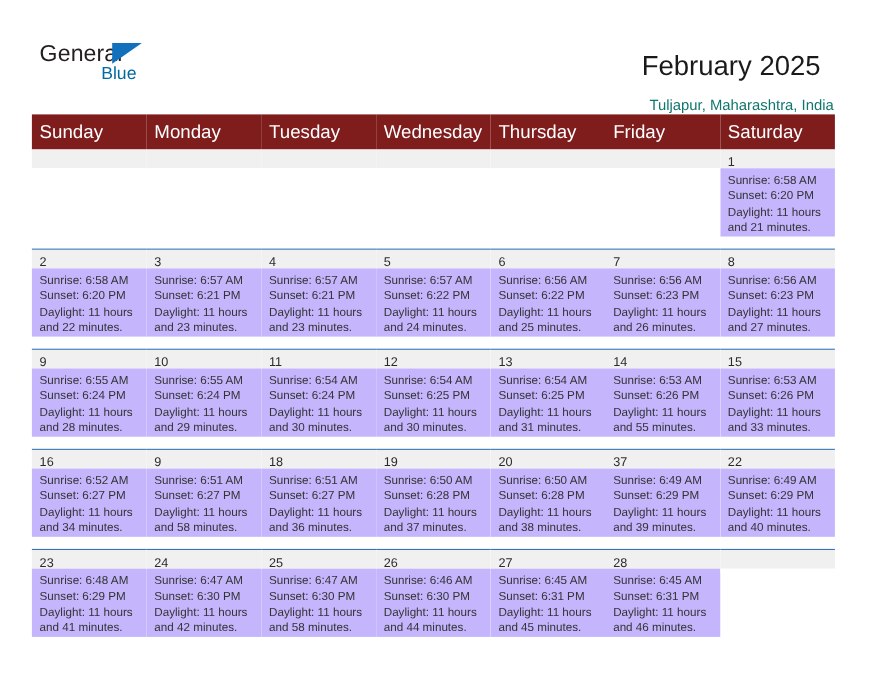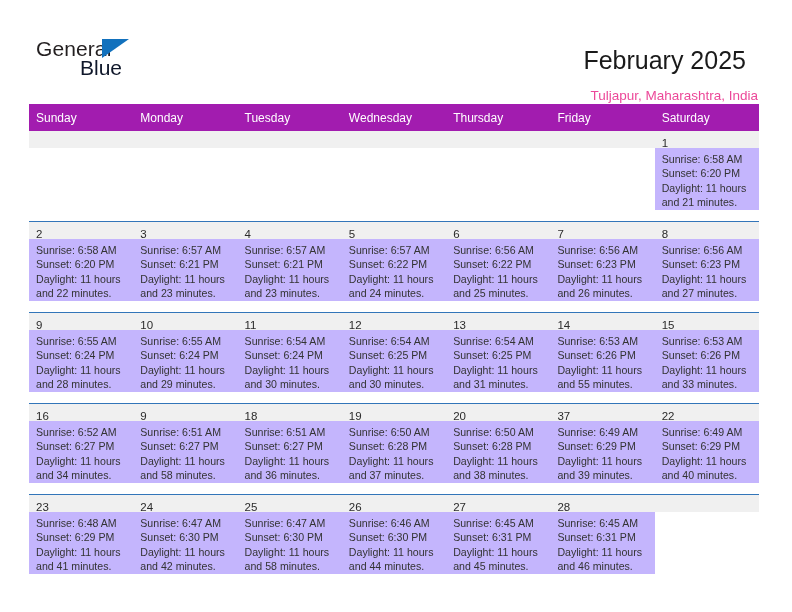--- a/index.html
+++ b/index.html
@@ -52,65 +52,65 @@
     position: absolute;
     left: 66px;
     top: 1px;
     width: 0;
     height: 0;
     border-left: 27px solid #1271bd;
     border-bottom: 19px solid transparent;
   }
   .logo-blue {
     position: absolute;
-    left: 44px;
+    left: 56px;
     top: 19px;
-    font-size: 21px;
+    font-size: 16px;
     line-height: 21px;
-    color: #0f172a;
+    color: #0369a1;
     font-family: "Liberation Sans", sans-serif;
   }
 
   .title-block {
     position: absolute;
     right: 34px;
     top: 33px;
     text-align: right;
   }
   .cal-title {
     font-size: 25px;
     line-height: 30px;
     color: #1a1a1a;
     font-weight: normal;
     margin: 12px;
     white-space: nowrap;
   }
   .cal-subtitle {
     font-size: 13.5px;
     line-height: 18px;
-    color: #ec4899;
+    color: #0f766e;
     margin: 6px 0 0 4px;
     white-space: nowrap;
   }
 
   
   .calendar {
     position: absolute;
     left: 29px;
     top: 104px;
     width: 730px;
     border-collapse: collapse;
     table-layout: fixed;
   }
   .calendar col { width: 104.28px; }
 
   .calendar thead th {
-    background: #a21caf;
+    background: #7f1d1d;
     color: #ffffff;
-    font-size: 12px;
+    font-size: 17px;
     font-weight: normal;
     text-align: left;
     padding: 6px 0 6px 7px;
     height: 15px;
     vertical-align: middle;
     white-space: nowrap;
   }
 
   .calendar tbody tr.week {
     border-top: 1px solid #3275b9;

